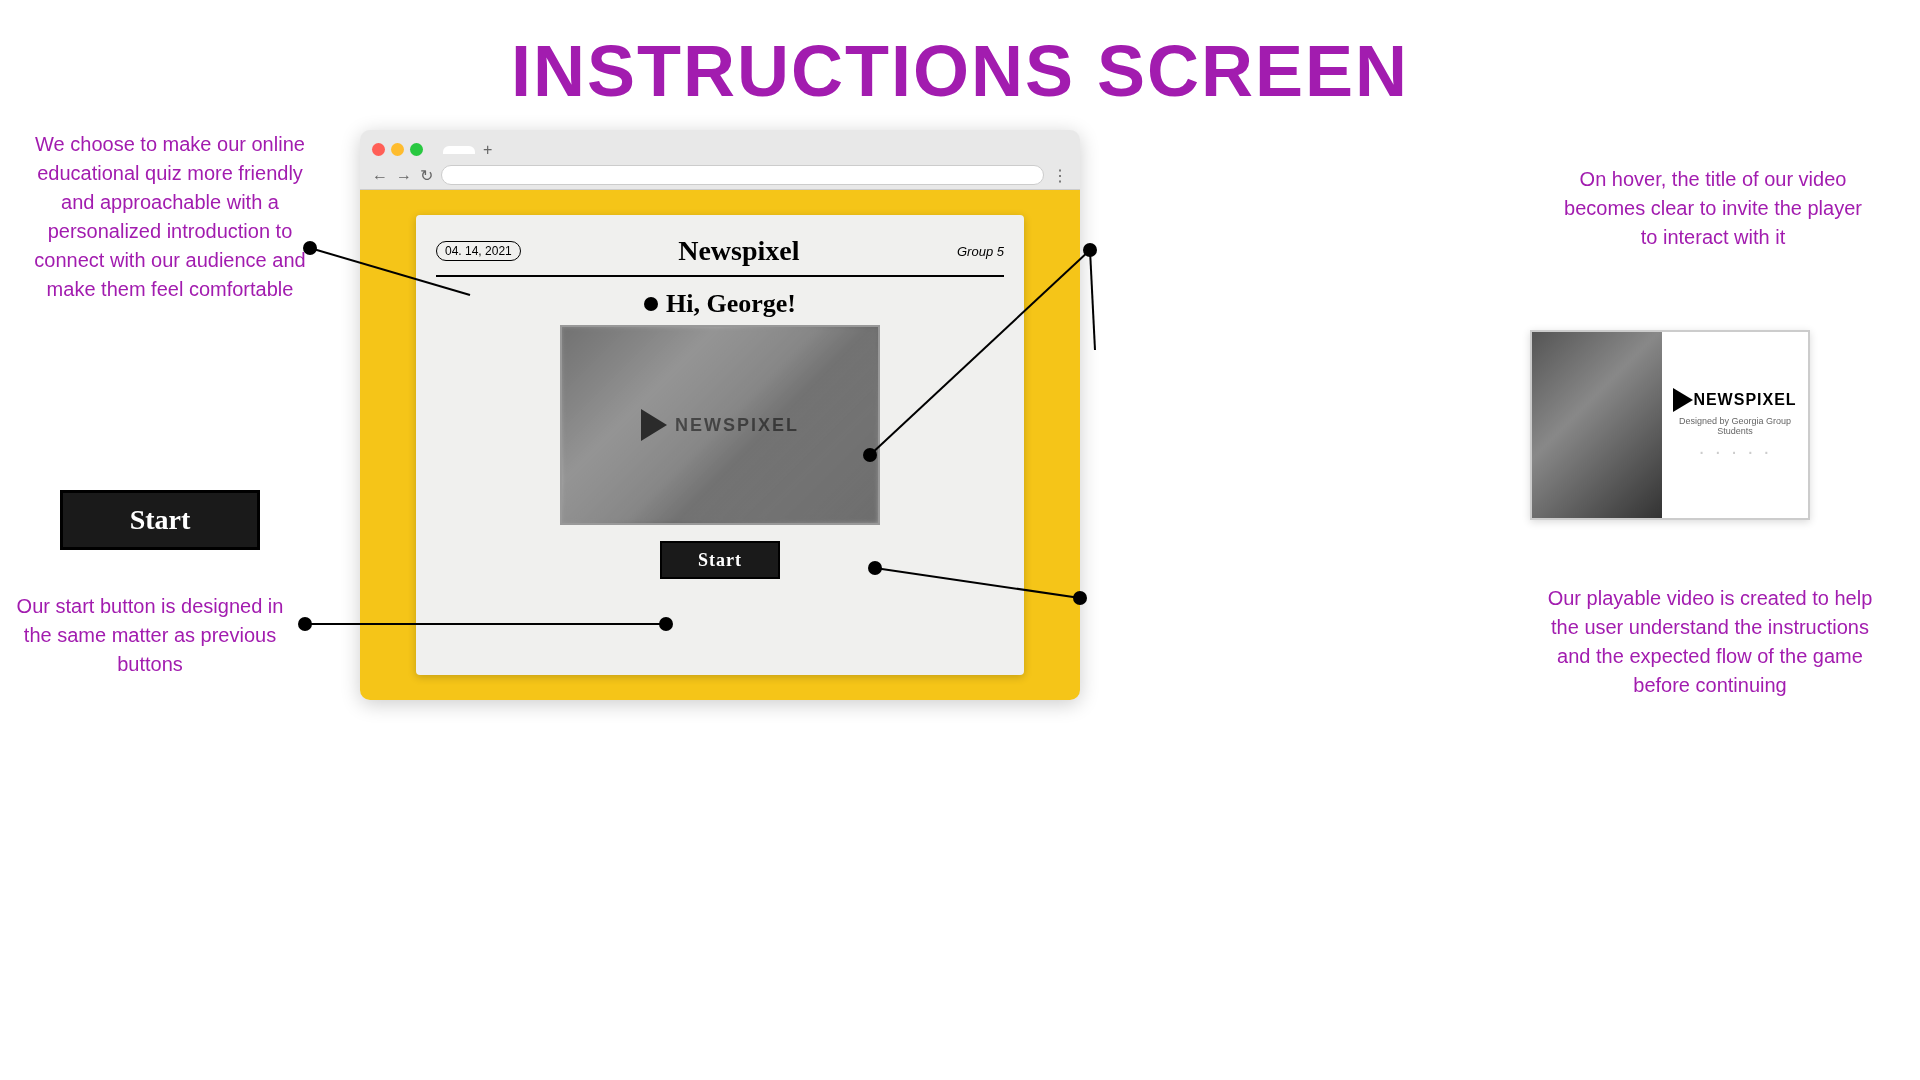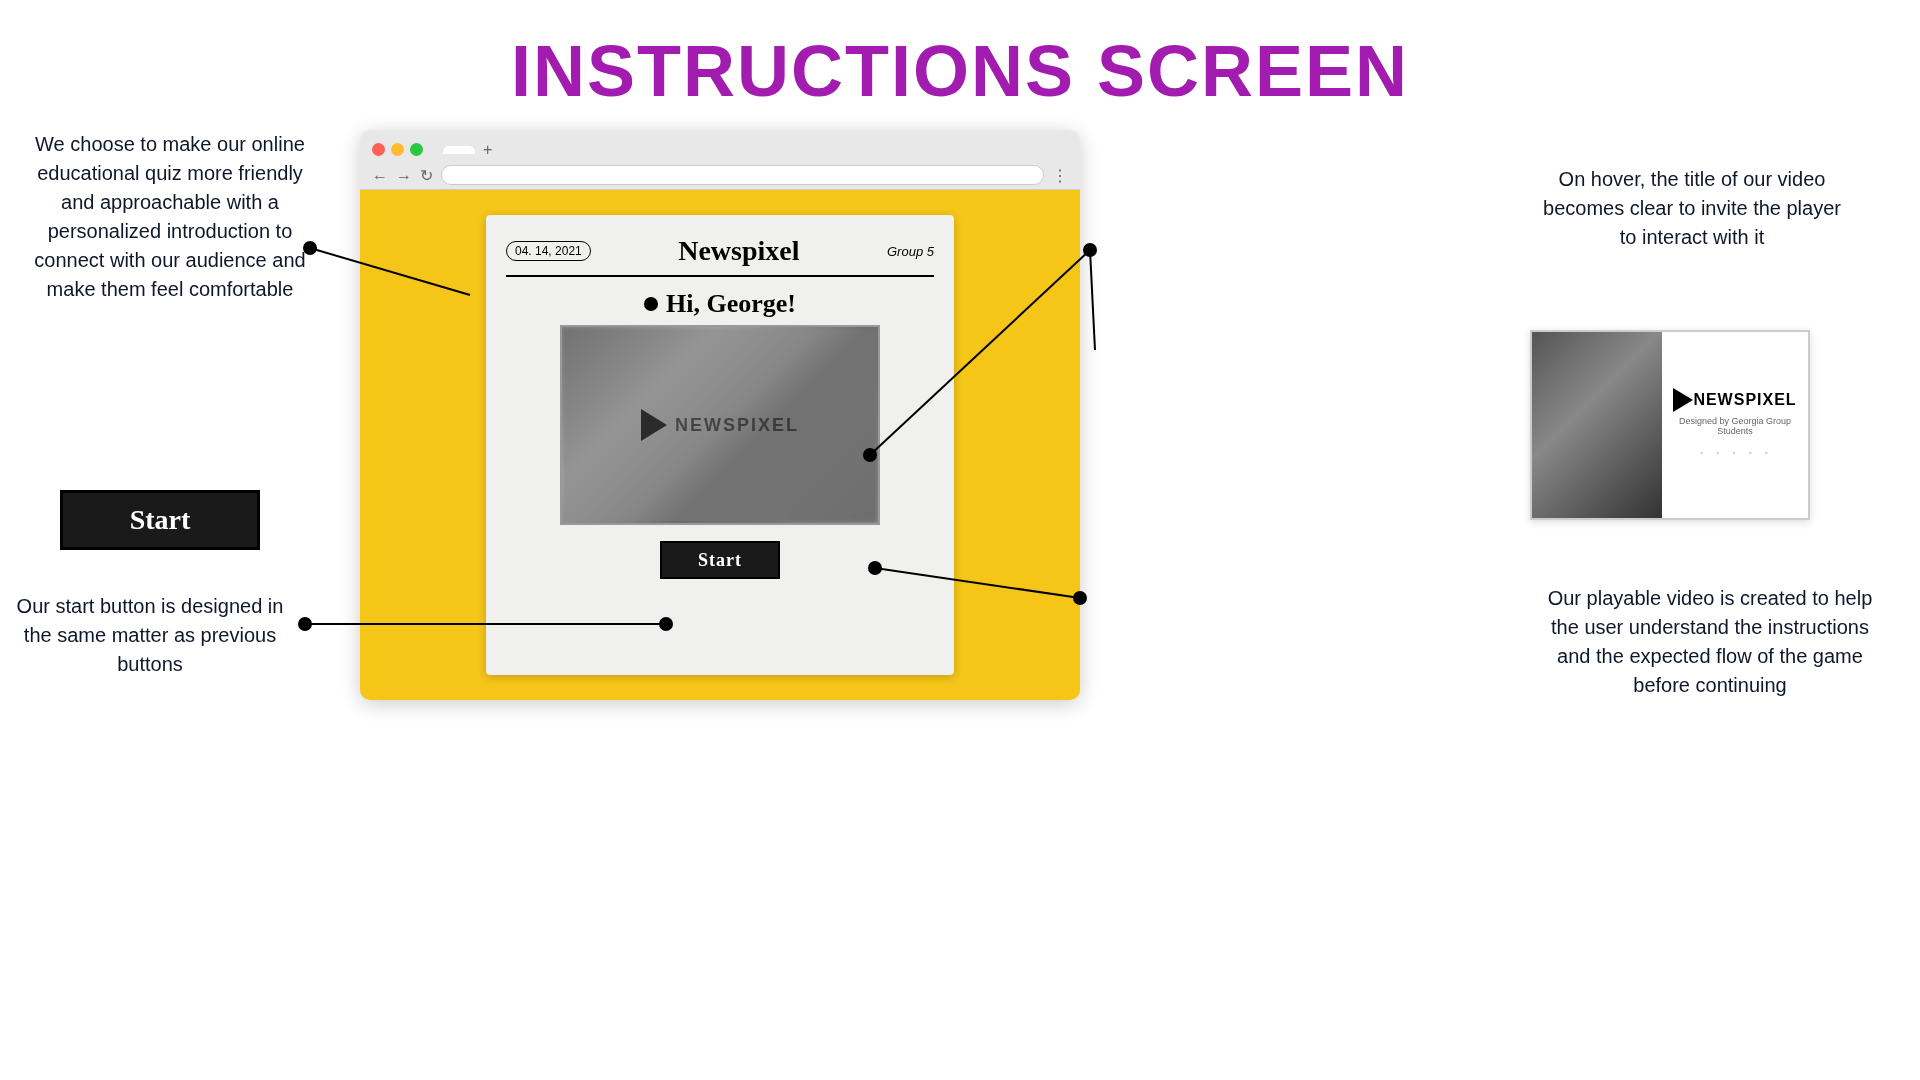--- a/index.html
+++ b/index.html
@@ -116,21 +116,21 @@
       width: 100%;
       height: calc(100% - 60px);
       display: flex;
       align-items: center;
       justify-content: center;
     }
 
     
     .newspaper-card {
       background: #f0f0ee;
-      width: 468px;
+      width: 608px;
       height: 460px;
       border-radius: 4px;
       padding: 20px;
       position: relative;
       box-shadow: 0 2px 8px rgba(0,0,0,0.2);
     }
 
     .newspaper-header {
       display: flex;
       align-items: center;
@@ -246,21 +246,21 @@
       cursor: pointer;
       letter-spacing: 1px;
     }
 
     
     .annotation {
       position: absolute;
       font-size: 20px;
       line-height: 1.45;
       text-align: center;
-      color: #0f172a;
+      color: #a21caf;
       max-width: 280px;
     }
 
     
     .start-btn-sample {
       position: absolute;
       left: 60px;
       top: 490px;
       width: 200px;
       height: 60px;
@@ -348,21 +348,21 @@
 <body>
 
 <h1 class="page-title">INSTRUCTIONS SCREEN</h1>
 
 <div class="start-btn-sample">Start</div>
 
 <div class="annotation" style="left: 20px; top: 130px; max-width: 300px;">We choose to make our online educational quiz more friendly and approachable with a personalized introduction to connect with our audience and make them feel comfortable</div>
 
 <div class="annotation" style="left: 10px; top: 592px; max-width: 280px;">Our start button is designed in the same matter as previous buttons</div>
 
-<div class="annotation" style="right: 78px; top: 165px; max-width: 300px; text-align: center;">On hover, the title of our video becomes clear to invite the player to interact with it</div>
+<div class="annotation" style="right: 57px; top: 165px; max-width: 300px; text-align: center;">On hover, the title of our video becomes clear to invite the player to interact with it</div>
 
 <div class="annotation" style="right: 40px; top: 584px; max-width: 340px; text-align: center;">Our playable video is created to help the user understand the instructions and the expected flow of the game before continuing</div>
 
 <div class="hover-thumbnail">
   <div class="thumbnail-left"></div>
   <div class="thumbnail-right">
     <div style="display:flex; align-items:center; gap:4px;">
       <div class="thumb-play"></div>
       <span class="thumb-brand">NEWSPIXEL</span>
     </div>

